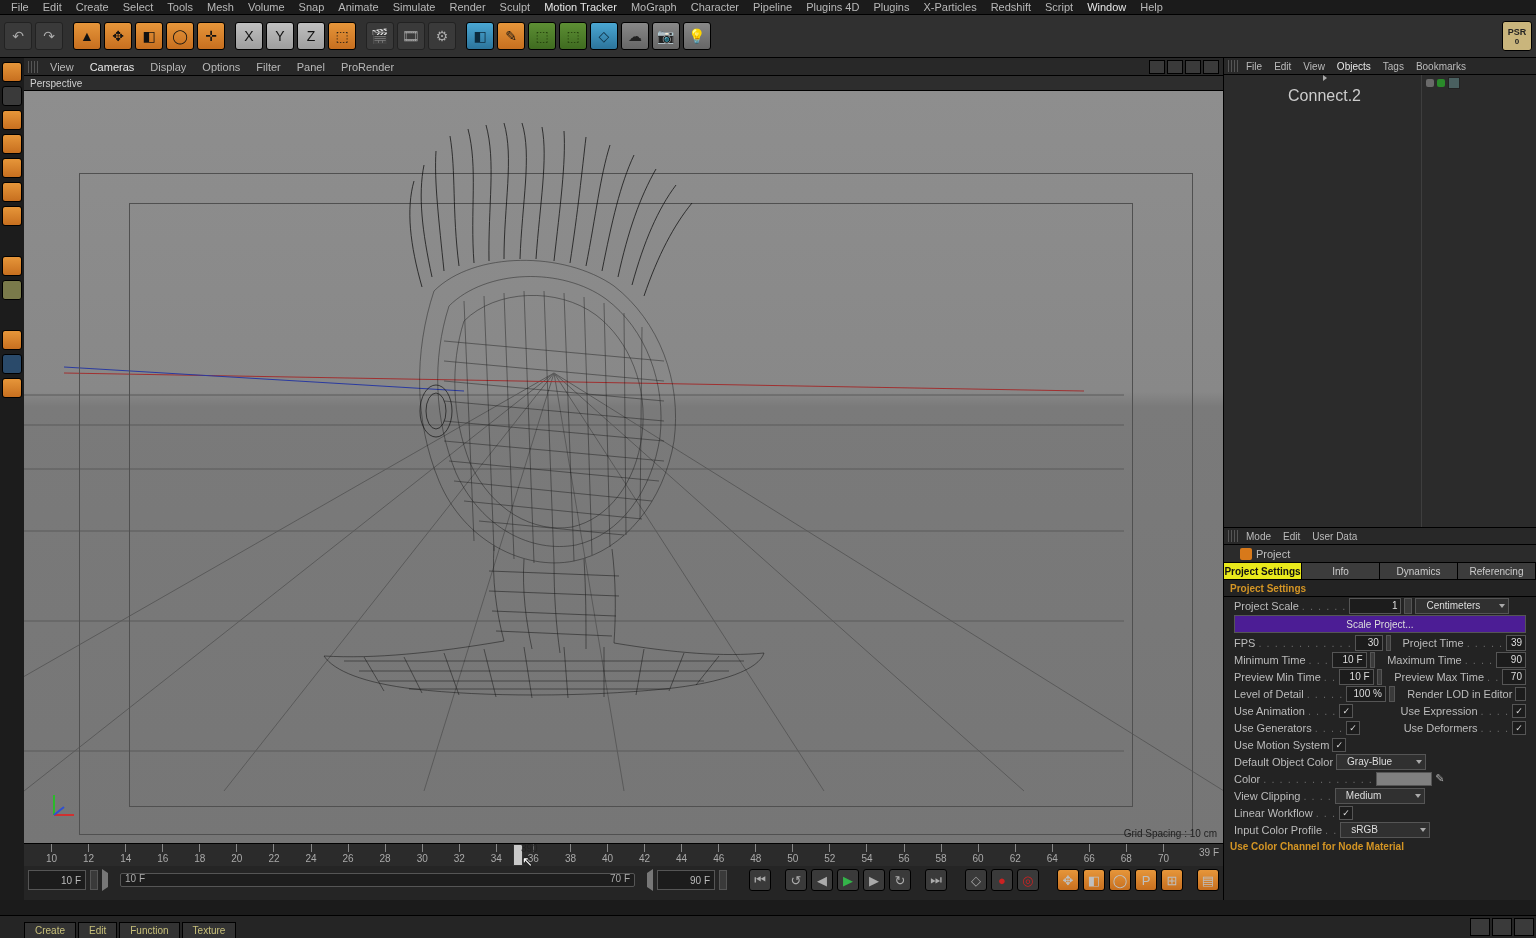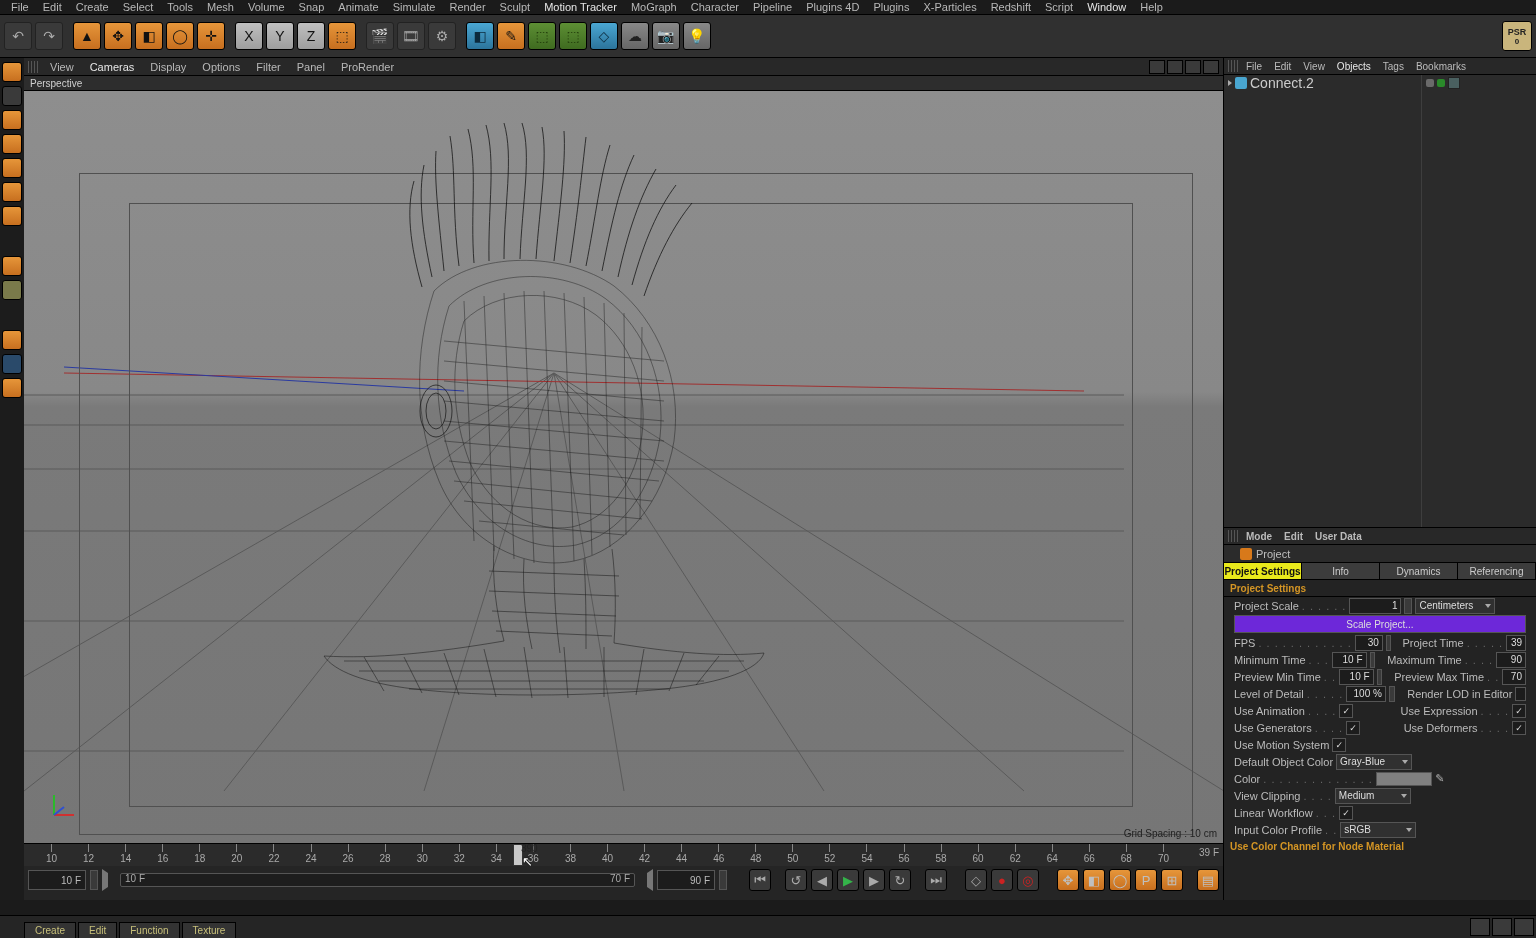--- a/index.html
+++ b/index.html
@@ -65,51 +65,51 @@
 .tbtn.green-dot{color:#e02424;}
 
 
 #right-dock{width:312px;background:#232323;display:flex;flex-direction:column;border-left:1px solid #000;}
 #obj-menu{height:16px;background:#282828;display:flex;align-items:center;padding:0 4px;gap:0;font-size:10px;border-bottom:1px solid #000;}
 #obj-menu span{padding:0 6px;color:#bbb;}
 #obj-menu .grip{width:10px;height:12px;background:repeating-linear-gradient(90deg,#555 0 1px,transparent 1px 3px);margin-right:2px;}
 #obj-tree{height:452px;background:#2b2b2b;display:flex;border-bottom:1px solid #000;}
 #obj-tree .lcol{flex:1;border-right:1px solid #3e3e3e;}
 #obj-tree .rcol{width:114px;}
-.obj-row{height:15px;display:flex;align-items:center;padding-left:4px;gap:3px;font-size:14px;color:#ccc;}
+.obj-row{height:15px;display:flex;align-items:center;padding-left:4px;gap:3px;font-size:16px;color:#ccc;flex-direction:column;}
 .tri{width:0;height:0;border-left:4px solid #aaa;border-top:3px solid transparent;border-bottom:3px solid transparent;}
 .objicon{width:12px;height:12px;background:#49a6d0;border-radius:2px;}
 .tag-dots{display:flex;gap:3px;padding-left:4px;align-items:center;height:15px;}
 .dot{width:8px;height:8px;border-radius:2px;}
 .d-green{background:#2a8a2a;}
 .d-gray{background:#6a6a6a;}
 .d-square{width:10px;height:10px;background:#4a6060;border:1px solid #222;}
 
 #attr-menu{height:16px;background:#282828;display:flex;align-items:center;padding:0 4px;font-size:10px;border-bottom:1px solid #000;}
 #attr-menu .grip{width:10px;height:12px;background:repeating-linear-gradient(90deg,#555 0 1px,transparent 1px 3px);margin-right:2px;}
-#attr-menu span{padding:0 6px;color:#bbb;font-weight:bold;}
+#attr-menu span{padding:0 6px;color:#bbb;}
 #attr-title{height:17px;display:flex;align-items:center;gap:4px;padding:0 16px;background:#2b2b2b;}
 #attr-title .ic{width:12px;height:12px;background:#d8791a;border-radius:2px;}
 .tabs{display:flex;border-top:1px solid #000;border-bottom:1px solid #000;}
 .tab{flex:1;height:16px;display:flex;align-items:center;justify-content:center;font-size:10px;background:#3c3c3c;color:#ccc;border-right:1px solid #000;}
 .tab.active{background:#e9e91b;color:#111;font-weight:bold;}
 .section-head{height:16px;display:flex;align-items:center;padding:0 6px;color:#d49524;font-size:10px;font-weight:bold;border-bottom:1px solid #000;}
 
 .prop-row{display:flex;align-items:center;height:17px;padding:0 10px;gap:3px;}
 .prop-row .lab{color:#bbb;white-space:nowrap;}
 .prop-row .dots{flex:0 0 auto;color:#666;letter-spacing:1px;}
 .prop-row .val{width:44px;height:14px;background:#1c1c1c;border:1px solid #555;font-size:10px;display:flex;align-items:center;padding:0 3px;color:#ddd;justify-content:flex-end;}
 .prop-row .spin{width:6px;height:14px;background:#3a3a3a;border:1px solid #555;}
 .prop-row .chk{width:12px;height:12px;background:#1c1c1c;border:1px solid #555;display:flex;align-items:center;justify-content:center;font-size:9px;color:#ddd;}
-.prop-row .combo{width:68px;height:14px;background:#303030;border:1px solid #555;display:flex;align-items:center;padding:0 3px;font-size:10px;color:#ddd;position:relative;}
+.prop-row .combo{width:68px;height:14px;background:#303030;border:1px solid #555;display:flex;align-items:center;padding:0 10px;font-size:10px;color:#ddd;position:relative;}
 .prop-row .combo:after{content:"";position:absolute;right:3px;top:5px;border-left:3px solid transparent;border-right:3px solid transparent;border-top:4px solid #aaa;}
 .prop-row .gap{flex:1;}
 .prop-row .lab2{color:#bbb;white-space:nowrap;margin-left:6px;}
 .prop-row .swatch{width:54px;height:12px;background:#808080;border:1px solid #555;}
-.wide-btn{height:16px;background:#6d28d9;border:1px solid #555;display:flex;align-items:center;justify-content:center;font-size:10px;color:#ddd;margin:1px 10px;}
+.wide-btn{height:16px;background:#4c1d95;border:1px solid #555;display:flex;align-items:center;justify-content:center;font-size:10px;color:#ddd;margin:1px 10px;}
 .gold-row{height:17px;display:flex;align-items:center;padding:0 6px;color:#d49524;font-size:10px;font-weight:bold;}
 
 
 #bottom-bar{position:absolute;left:0;right:0;bottom:0;height:22px;background:#252525;display:flex;align-items:flex-end;border-top:1px solid #000;}
 #bottom-bar .btab{padding:2px 10px;margin-right:2px;background:#333;color:#c8c07a;font-size:10px;border:1px solid #000;border-bottom:none;}
 #bottom-bar .rbtns{margin-left:auto;display:flex;gap:2px;padding:2px;}
 #bottom-bar .rbtns div{width:18px;height:16px;background:#3a3a3a;border:1px solid #000;}
 </style>
 </head>
 <body>

